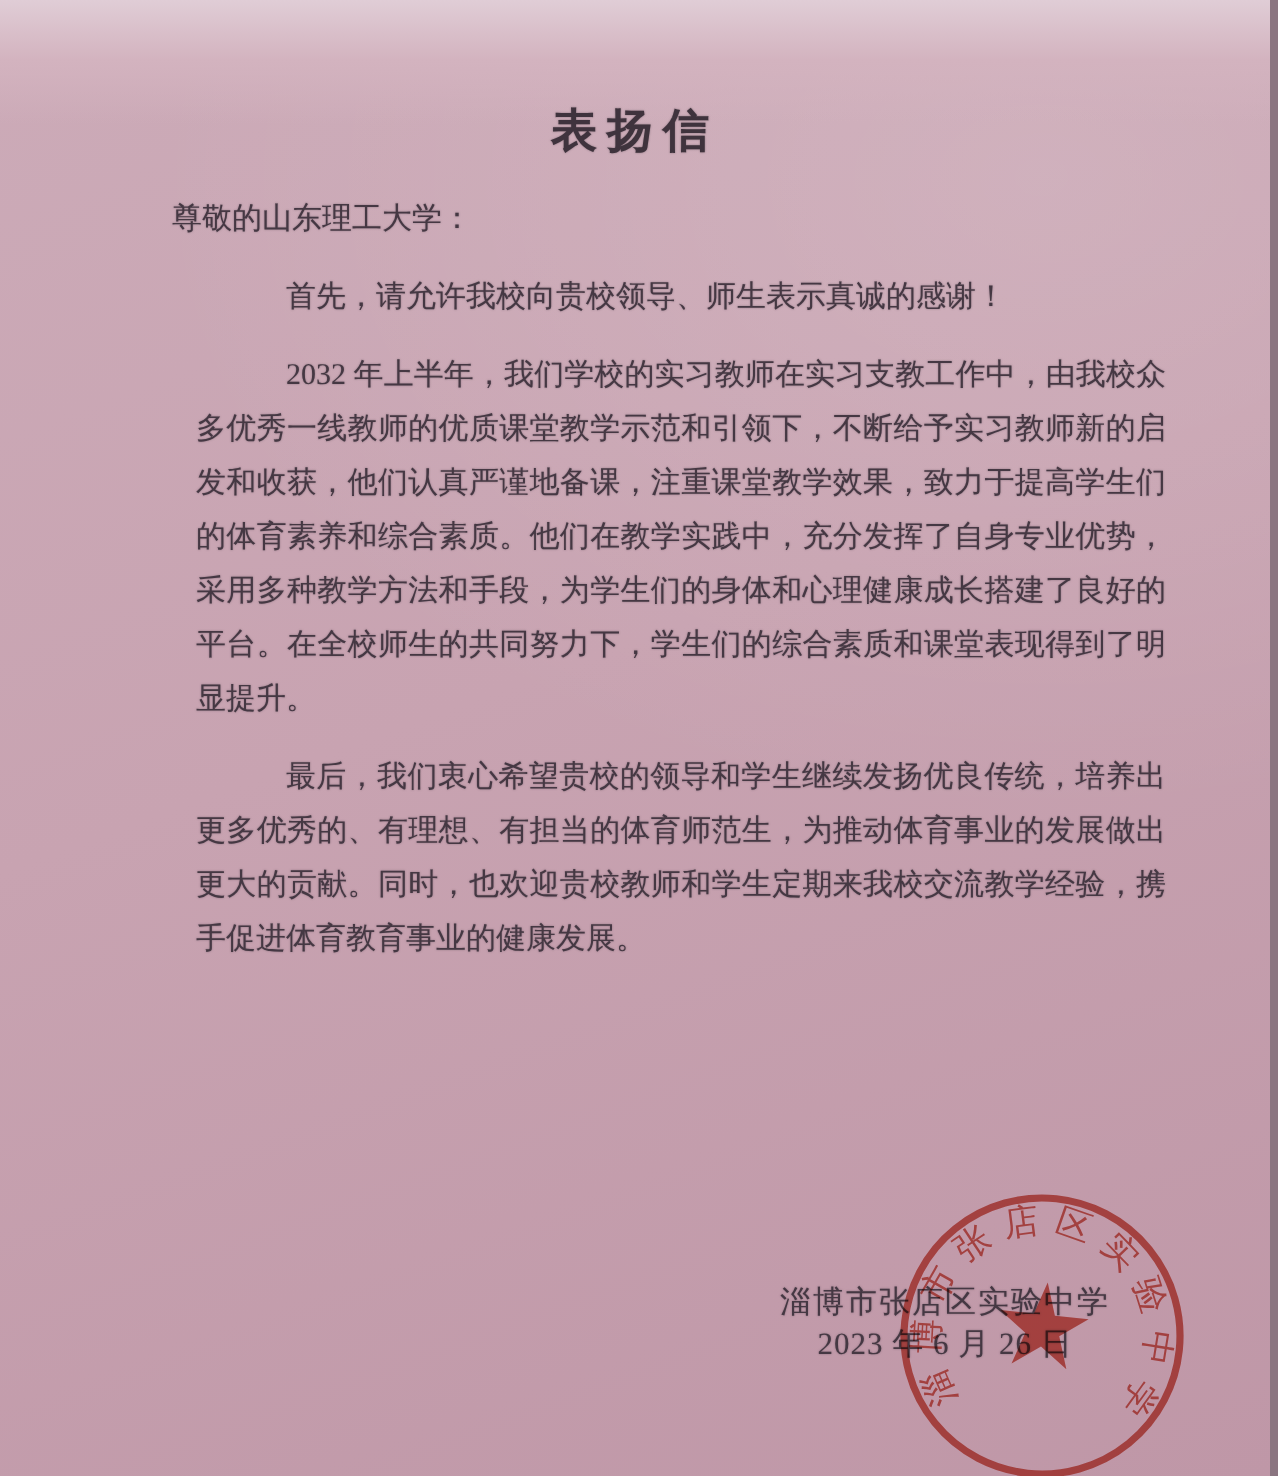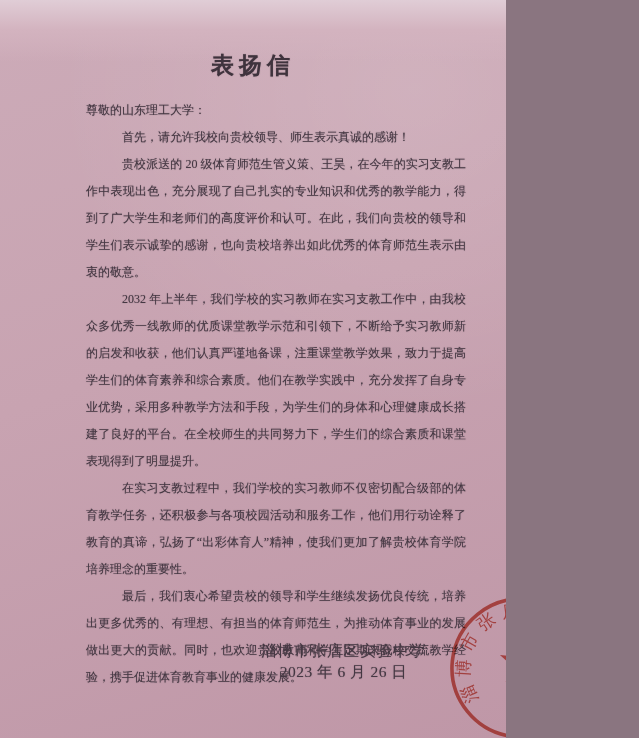--- a/index.html
+++ b/index.html
@@ -2,21 +2,21 @@
 <html lang="zh"><head>
 <meta charset="utf-8">
 <style>
   html, body {
     margin: 0;
     padding: 0;
     background: #8a7580;
   }
   .paper {
     position: relative;
-    width: 506px;
+    width: 635px;
     height: 738px;
     overflow: hidden;
     font-family: "Liberation Serif", "DejaVu Serif", serif;
     color: #453843;
     background:
       linear-gradient(180deg, #e0cdd6 0px, #d3b3bf 30px, rgba(211,179,191,0) 62px),
       radial-gradient(130% 80% at 82% 12%, rgba(255,255,255,0.12), rgba(255,255,255,0) 55%),
       linear-gradient(160deg, #ccabb8 0%, #c8a3b1 45%, #bf97a7 100%);
   }
   .page-title {
@@ -24,31 +24,31 @@
     padding-top: 50px;
     text-align: center;
     font-size: 23px;
     font-weight: bold;
     letter-spacing: 5px;
     color: #3f333d;
     text-shadow: 0 0 1px rgba(63,51,61,0.55);
   }
   .body-text {
     padding: 16px 40px 0 86px;
-    font-size: 12px;
+    font-size: 15px;
     line-height: 27px;
     text-align: justify;
     text-shadow: 0 0 1px rgba(69,56,67,0.5);
     font-family: Liberation Serif, serif;
   }
   .salutation {
     margin: 0;
   }
   .para {
-    margin: 0;
+    margin: 12px;
     text-indent: 3em;
   }
   .sign-block {
     position: absolute;
     top: 641px;
     right: 80px;
     text-align: center;
     font-size: 15.5px;
     z-index: 1;
     text-shadow: 0 0 1px rgba(69,56,67,0.5);
@@ -82,23 +82,21 @@
 </head>
 <body>
 
 <div class="paper">
 
   <h1 class="page-title">表扬信</h1>
 
   <div class="body-text">
     <p class="salutation">尊敬的山东理工大学：</p>
     <p class="para">首先，请允许我校向贵校领导、师生表示真诚的感谢！</p>
-    <p class="para">贵校派送的 20 级体育师范生管义策、王昊，在今年的实习支教工作中表现出色，充分展现了自己扎实的专业知识和优秀的教学能力，得到了广大学生和老师们的高度评价和认可。在此，我们向贵校的领导和学生们表示诚挚的感谢，也向贵校培养出如此优秀的体育师范生表示由衷的敬意。</p>
     <p class="para">2032 年上半年，我们学校的实习教师在实习支教工作中，由我校众多优秀一线教师的优质课堂教学示范和引领下，不断给予实习教师新的启发和收获，他们认真严谨地备课，注重课堂教学效果，致力于提高学生们的体育素养和综合素质。他们在教学实践中，充分发挥了自身专业优势，采用多种教学方法和手段，为学生们的身体和心理健康成长搭建了良好的平台。在全校师生的共同努力下，学生们的综合素质和课堂表现得到了明显提升。</p>
-    <p class="para">在实习支教过程中，我们学校的实习教师不仅密切配合级部的体育教学任务，还积极参与各项校园活动和服务工作，他们用行动诠释了教育的真谛，弘扬了“出彩体育人”精神，使我们更加了解贵校体育学院培养理念的重要性。</p>
     <p class="para">最后，我们衷心希望贵校的领导和学生继续发扬优良传统，培养出更多优秀的、有理想、有担当的体育师范生，为推动体育事业的发展做出更大的贡献。同时，也欢迎贵校教师和学生定期来我校交流教学经验，携手促进体育教育事业的健康发展。</p>
   </div>
 
   <div class="sign-block">
     <div class="sign-school">淄博市张店区实验中学</div>
     <div class="sign-date">2023 年 6 月 26 日</div>
   </div>
 
   <div class="stamp">
     <svg viewBox="0 0 148 148">

